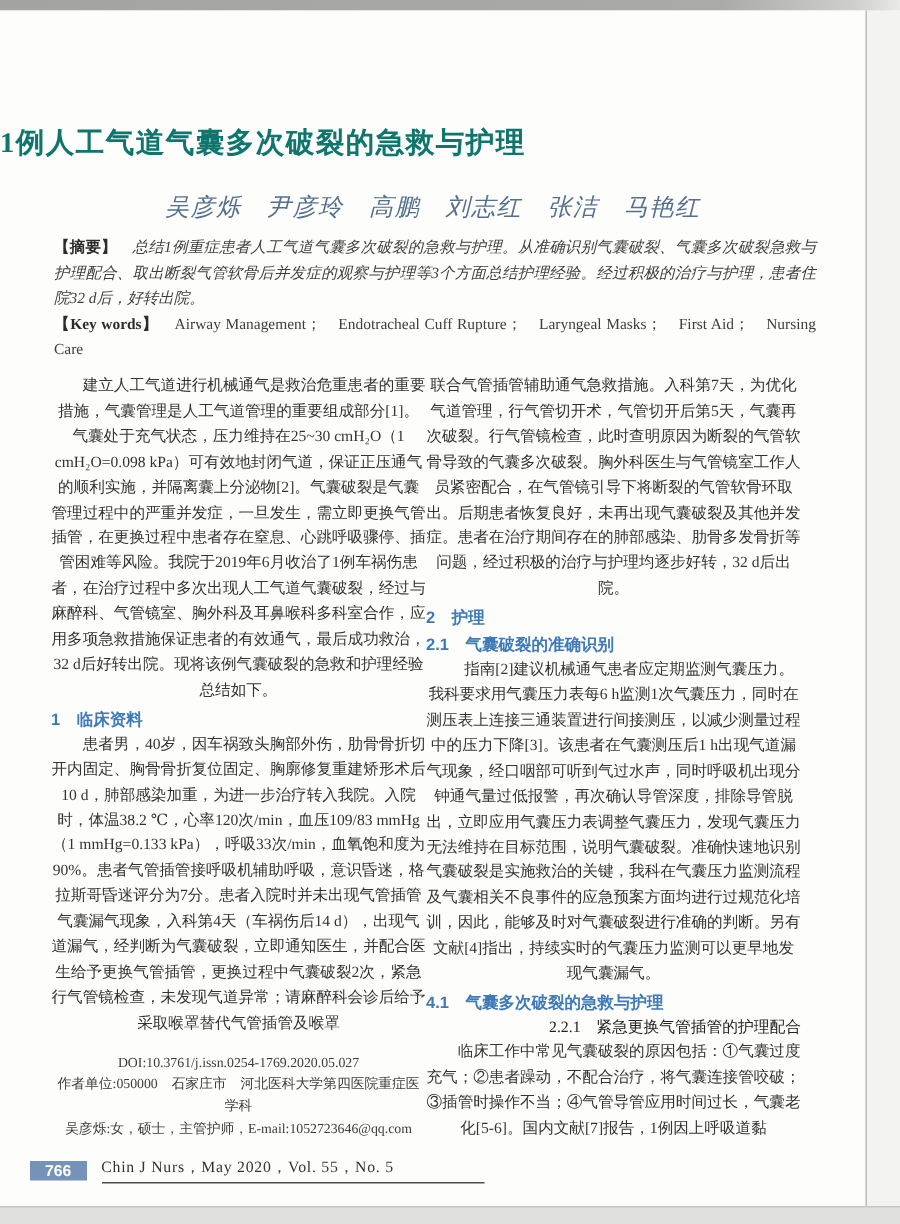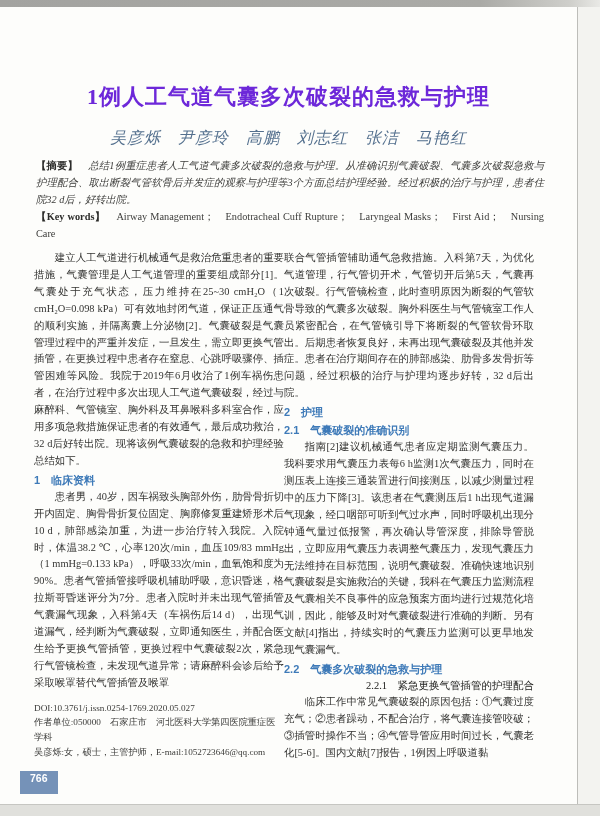--- a/index.html
+++ b/index.html
@@ -24,50 +24,50 @@
   .band{position:absolute;left:0;top:33px;width:600px;height:13px;
     background:linear-gradient(90deg,#c3d3e8 0%,#ccdaec 55%,#d9e3f1 85%,#e6edf6 100%);
     display:flex;align-items:center;justify-content:space-between;}
   .band-label{
     margin-left:38px;font-family:"Liberation Sans","DejaVu Sans",sans-serif;
     font-size:16px;font-weight:bold;letter-spacing:3px;line-height:1;
     color:#cfdded;-webkit-text-stroke:1px #8fafd3;text-shadow:0 0 1px #9ab6d8;}
   .band-issue{margin-right:36px;font-size:9.5px;color:#4a4a48;letter-spacing:0.5px;}
 
   
-  .title{position:absolute;top:75px;left:0;width:577px;margin:0;text-align:center;
-    font-size:22px;font-weight:bold;color:#6d28d9;letter-spacing:1px;}
+  .title{position:absolute;top:75px;left:0;width:577px;margin:0;
+    font-size:19px;font-weight:bold;color:#0f766e;letter-spacing:1px;}
   .authors{position:absolute;top:121px;left:0;width:577px;text-align:center;
     font-size:16px;color:#54708e;font-style:italic;letter-spacing:1px;}
 
   
   .abstract{position:absolute;top:150px;left:36px;width:508px;
     font-size:10.3px;line-height:17px;color:#3d3d3b;text-align:justify;}
   .abstract p{margin:0;font-style:italic;}
   .abstract .lbl{font-weight:bold;font-style:normal;color:#2c2c2a;}
   .abstract .en-row{font-style:normal;}
 
   
   .columns{position:absolute;top:243px;left:34px;width:514px;display:flex;
     font-size:10.4px;line-height:16.9px;color:#333331;text-align:justify;}
   .col{width:250px;flex:0 0 250px;}
-  .col p{margin:0;}
+  .col p{margin:0;text-align:center;}
   .col p.indent{text-indent:2em;}
   .col h2{margin:2px 0 1px;font-size:11px;line-height:16px;font-weight:bold;
     color:#3e7ab8;font-family:"Liberation Sans","DejaVu Sans",sans-serif;text-align:left;}
   .col h3{margin:1px 0 0;font-size:10.5px;line-height:16px;font-weight:normal;
     color:#222220;text-align:right;}
   .footnote{margin-top:9px;font-size:9.2px;line-height:14.8px;color:#3c3c3a;text-align:left;}
   .footnote p{margin:0;}
 
   
   .footer{position:absolute;top:764px;left:20px;display:flex;align-items:center;}
   .pageno{display:inline-block;background:#7592b8;color:#ffffff;
     font-family:"Liberation Sans","DejaVu Sans",sans-serif;
-    font-size:10.5px;font-weight:bold;padding:1px 10px 10px;}
+    font-size:10.5px;font-weight:bold;padding:1px 10px 0;}
   .cite{margin-left:10px;font-size:10.5px;color:#33332f;letter-spacing:0.5px;
     border-bottom:1.5px solid #4c4c48;padding:0 40px 3px 0;min-width:215px;}
 </style>
 </head>
 <body>
 
 <div class="scan-top-edge"></div>
 
 <div class="page">
 
@@ -92,27 +92,28 @@
         <p>作者单位:050000　石家庄市　河北医科大学第四医院重症医学科</p>
         <p>吴彦烁:女，硕士，主管护师，E-mail:1052723646@qq.com</p>
       </div>
     </div>
 
     <div class="col">
       <p>联合气管插管辅助通气急救措施。入科第7天，为优化气道管理，行气管切开术，气管切开后第5天，气囊再次破裂。行气管镜检查，此时查明原因为断裂的气管软骨导致的气囊多次破裂。胸外科医生与气管镜室工作人员紧密配合，在气管镜引导下将断裂的气管软骨环取出。后期患者恢复良好，未再出现气囊破裂及其他并发症。患者在治疗期间存在的肺部感染、肋骨多发骨折等问题，经过积极的治疗与护理均逐步好转，32 d后出院。</p>
       <h2>2　护理</h2>
       <h2>2.1　气囊破裂的准确识别</h2>
       <p class="indent">指南[2]建议机械通气患者应定期监测气囊压力。我科要求用气囊压力表每6 h监测1次气囊压力，同时在测压表上连接三通装置进行间接测压，以减少测量过程中的压力下降[3]。该患者在气囊测压后1 h出现气道漏气现象，经口咽部可听到气过水声，同时呼吸机出现分钟通气量过低报警，再次确认导管深度，排除导管脱出，立即应用气囊压力表调整气囊压力，发现气囊压力无法维持在目标范围，说明气囊破裂。准确快速地识别气囊破裂是实施救治的关键，我科在气囊压力监测流程及气囊相关不良事件的应急预案方面均进行过规范化培训，因此，能够及时对气囊破裂进行准确的判断。另有文献[4]指出，持续实时的气囊压力监测可以更早地发现气囊漏气。</p>
-      <h2>2.2　气囊多次破裂的急救与护理</h2>
+      <h2>4.1　气囊多次破裂的急救与护理</h2>
       <h3>2.2.1　紧急更换气管插管的护理配合</h3>
       <p class="indent">临床工作中常见气囊破裂的原因包括：①气囊过度充气；②患者躁动，不配合治疗，将气囊连接管咬破；③插管时操作不当；④气管导管应用时间过长，气囊老化[5-6]。国内文献[7]报告，1例因上呼吸道黏</p>
     </div>
 
   </div>
 
   <div class="footer">
     <span class="pageno">766</span>
+    <span class="cite">Chin J Nurs，May 2020，Vol. 55，No. 5</span>
   </div>
 
 </div>
 
 <div class="scan-right-edge"></div>
 <div class="scan-bottom-edge"></div>
 
 </body></html>

